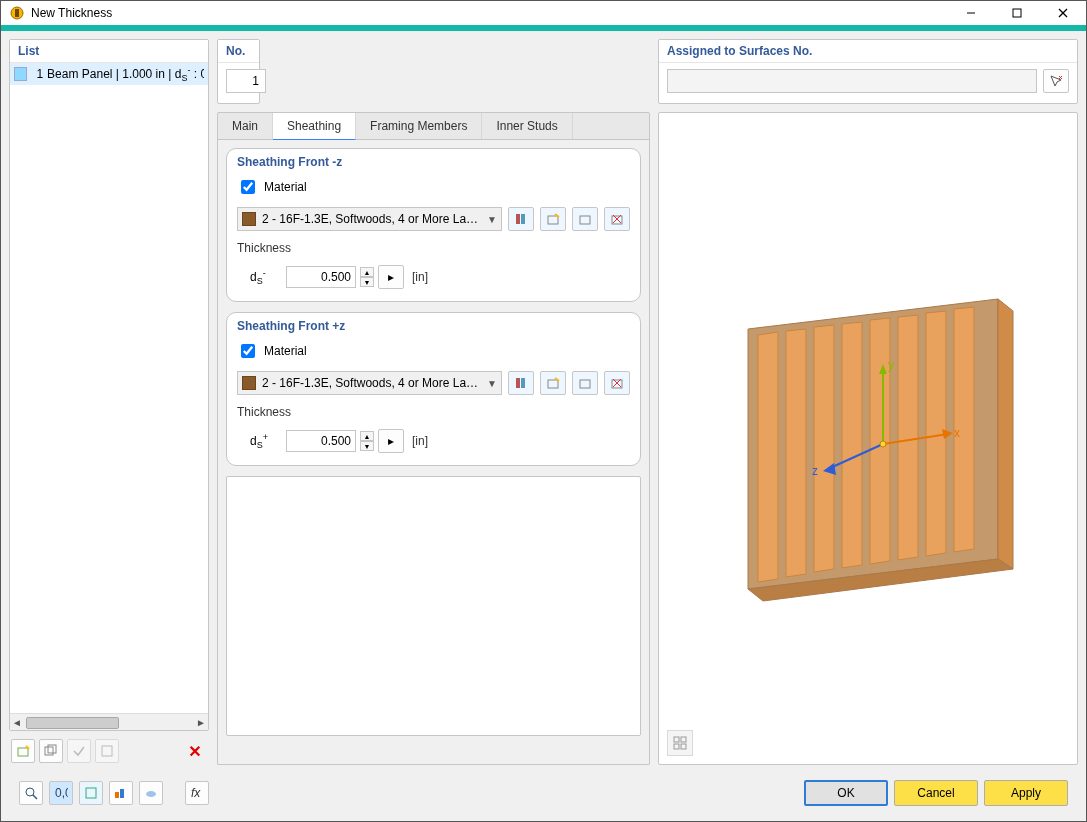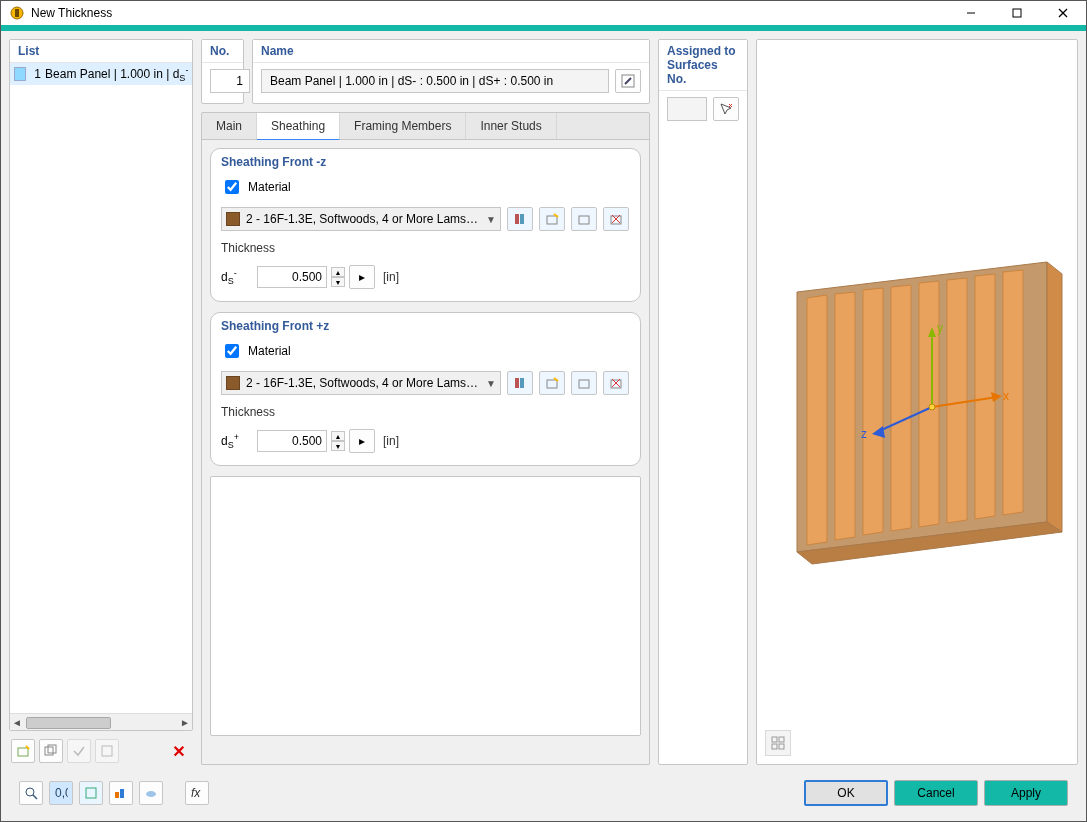--- a/index.html
+++ b/index.html
@@ -7,23 +7,23 @@
   .window { width: 1087px; height: 822px; border: 1px solid #555; background: #fff; display: flex; flex-direction: column; }
   
   .titlebar { height: 30px; background: #fff; display: flex; align-items: center; padding-left: 8px; border-bottom: 6px solid #14b8a6;}
   .titlebar .app-icon { width: 16px; height: 16px; margin-right: 6px; display:flex; align-items:center; justify-content:center;}
   .titlebar .title { flex: 1; color: #000; }
   .win-btns { display: flex; height: 100%; }
   .win-btn { width: 46px; height: 100%; display: flex; align-items: center; justify-content: center; }
   
   .body { flex: 1; display: flex; flex-direction: column; background: #f0f0f0; padding: 8px; gap: 8px; }
   .upper { flex: 1; display: flex; gap: 8px; min-height: 0; }
-  .col-left { width: 184px; display: flex; flex-direction: column; gap: 6px; }
+  .col-left { width: 200px; display: flex; flex-direction: column; gap: 6px; }
   .col-mid  { flex: 1; display: flex; flex-direction: column; gap: 8px; min-width: 0; }
-  .col-right{ width: 420px; display: flex; flex-direction: row; gap: 8px; }
+  .col-right{ width: 420px; display: flex; flex-direction: column; gap: 8px; }
   
   .panel { background: #fff; border: 1px solid #c6c6c6; border-radius: 2px; }
   .panel-header { color: #335a99; font-weight: 600; padding: 4px 8px; border-bottom: 1px solid #e6e6e6; background:#fff;}
   .list-panel { flex: 1; display: flex; flex-direction: column; }
   .list-body { flex: 1; overflow: hidden; }
   .list-row { display:flex; align-items:center; gap:4px; background:#def0ff; padding:2px 4px; white-space:nowrap; overflow:hidden; }
   .list-row .swatch { width:14px; height:14px; background:#8fd8ff; border:1px solid #9ac; }
   .hscroll { height:17px; background:#f0f0f0; border-top:1px solid #ddd; display:flex; align-items:center; justify-content:space-between; padding:0 2px;}
   .hscroll .arrow { font-size:10px; color:#555;}
   .hscroll .thumb { flex:1; margin:0 4px; height:10px; position:relative;}
@@ -54,33 +54,33 @@
   .check-row { display:flex; align-items:center; gap:6px; }
   .check-row input { width:14px; height:14px; }
   .combo-row { display:flex; align-items:center; gap:6px; }
   .combo { flex:1; max-width:280px; height:24px; border:1px solid #c6c6c6; background:#f0f0f0; display:flex; align-items:center; padding:0 4px; gap:6px; overflow:hidden;}
   .combo .swatch2 { width:14px; height:14px; background:#8b5a2b; border:1px solid #6b4521;}
   .combo .text { flex:1; white-space:nowrap; overflow:hidden; text-overflow:ellipsis; }
   .combo .caret { color:#555; font-size:10px;}
   .mini-btn { width:26px; height:24px; border:1px solid #c6c6c6; background:#eef6ff; display:flex; align-items:center; justify-content:center; border-radius:2px;}
   .label-sm { color:#333; }
   .thick-row { display:flex; align-items:center; gap:8px; }
-  .thick-label { width:28px; }
+  .thick-label { width:28px;margin-left:13px; }
   .spin { width:70px; height:22px; border:1px solid #c6c6c6; background:#fff; display:flex; align-items:center; justify-content:flex-end; padding-right:4px; position:relative;}
   .spin-btns { display:flex; flex-direction:column; margin-left:4px;}
   .spin-btns .sb { width:14px; height:10px; border:1px solid #c6c6c6; background:#f6f6f6; display:flex; align-items:center; justify-content:center; font-size:7px; line-height:1;}
   .unit { color:#333; }
   .empty-section { background:#fff; border:1px solid #c6c6c6; border-radius:2px; height:260px;}
   .preview-panel { flex:1; background:#fff; border:1px solid #c6c6c6; border-radius:2px; display:flex; flex-direction:column;}
   .preview-body { flex:1; display:flex; align-items:center; justify-content:center; position:relative;}
   .preview-btn { position:absolute; bottom:8px; left:8px; width:26px; height:26px; border:1px solid #d9d9d9; background:#f4f4f4; display:flex; align-items:center; justify-content:center; color:#888;}
   
   .bottom-bar { height:40px; background:#f0f0f0; display:flex; align-items:center; padding:0 10px; gap:6px; }
   .bottom-bar .spacer { flex:1; }
-  .action-btn { min-width:84px; height:26px; border:1px solid #adadad; background:#14b8a6; display:flex; align-items:center; justify-content:center; border-radius:2px;}
+  .action-btn { min-width:84px; height:26px; border:1px solid #adadad; background:#fde047; display:flex; align-items:center; justify-content:center; border-radius:2px;}
   .action-btn.primary { border:2px solid #2e7cd6; background:#e1e1e1; }
   sub { font-size:9px; vertical-align:sub; }
   sup { font-size:9px; vertical-align:super; }
 </style>
 </head>
 <body>
 
 <div class="window">
 
   <div class="titlebar">
@@ -159,34 +159,20 @@
           <div class="tbtn red">✕</div>
         </div>
       </div>
 
       <div class="col-mid">
         <div class="top-row">
           <div class="panel no-panel">
             <div class="panel-header">No.</div>
             <div class="field-row">
               <input class="no-input" value="1" style="">
-            </div>
-          </div>
-          <div class="panel name-panel">
-            <div class="panel-header">Name</div>
-            <div class="field-row">
-              <div class="name-input">
-                <span>Beam Panel | 1.000 in | dS- : 0.500 in | dS+ : 0.500 in</span>
-              </div>
-              <div class="icon-btn">
-                <svg width="14" height="14">
-                    <rect x="1" y="1" width="12" height="12" fill="none" stroke="#888"></rect>
-                    <path d="M4 10 L10 4" stroke="#446" stroke-width="2"></path>
-                  </svg>
-              </div>
             </div>
           </div>
         </div>
 
         <div class="tabs-panel">
           <div class="tabstrip">
             <div class="tab">Main</div>
             <div class="tab active">Sheathing</div>
             <div class="tab">Framing Members</div>
             <div class="tab">Inner Studs</div>

